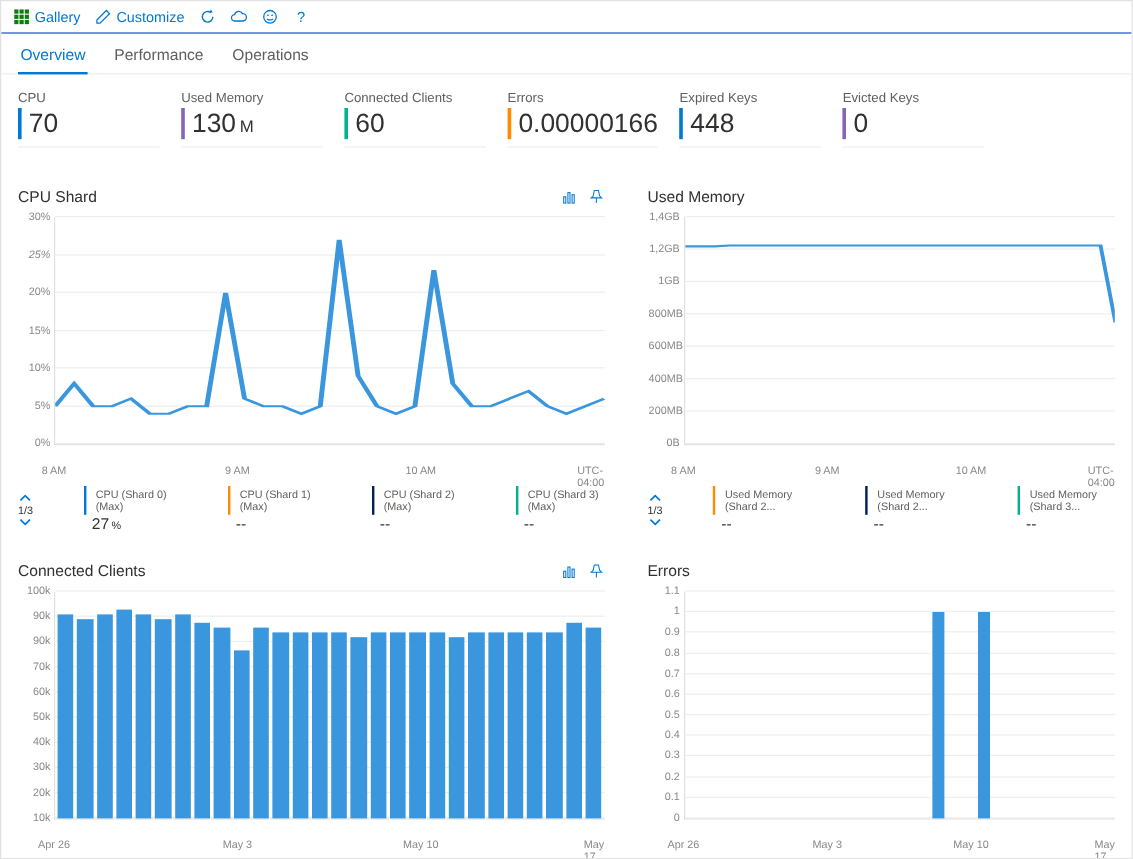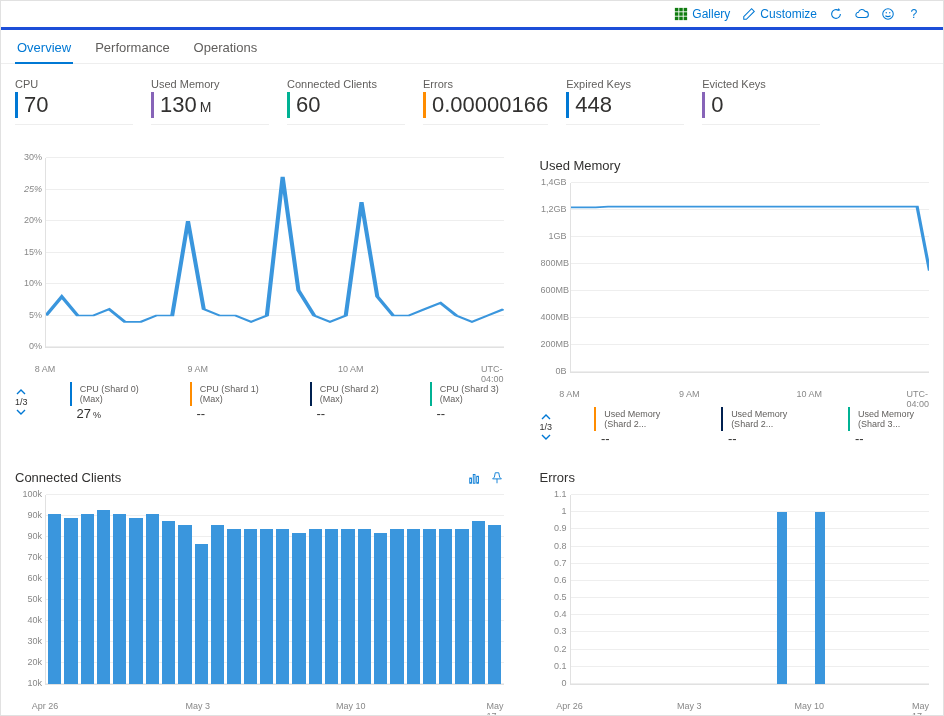--- a/index.html
+++ b/index.html
@@ -1,17 +1,17 @@
 <!DOCTYPE html>
 <html><head>
 <meta charset="utf-8">
 <style>
   * { box-sizing: border-box; margin: 0; padding: 0; }
   body { font-family: "Segoe UI", Arial, sans-serif; font-size: 12px; color: #323130; background: #fff; width: 944px; height: 716px; border: 1px solid #e1e1e1; overflow: hidden; }
-  .toolbar { display: flex; align-items: center; gap: 12px; padding: 6px 22px; border-bottom: 3px solid #1d4ed8; justify-content: flex-end; }
+  .toolbar { display: flex; align-items: center; gap: 12px; padding: 6px 10px; border-bottom: 1px solid #1d4ed8; }
   .tb-item { display: flex; align-items: center; gap: 4px; color: #0078d4; font-size: 12px; cursor: pointer; }
   .tb-item svg { width: 14px; height: 14px; }
   .tabs { display: flex; gap: 20px; padding: 6px 14px 0; border-bottom: 1px solid #eee; }
   .tab { padding: 4px 2px 8px; font-size: 13px; color: #605e5c; cursor: pointer; position: relative; }
   .tab.active { color: #0078d4; }
   .tab.active::after { content:""; position:absolute; left:0; right:0; bottom:-1px; height:2px; background:#0078d4; }
   .kpi-row { display:flex; gap:18px; padding: 14px 14px 4px; }
   .kpi { min-width: 118px; }
   .kpi-label { font-size: 11px; color: #605e5c; margin-bottom: 2px; }
   .kpi-body { display:flex; align-items:center; gap:6px; }
@@ -159,20 +159,33 @@
           <span>0</span>
         </div>
       </div>
     <div class="spark"></div>
   </div>
 </div>
 
 <div class="charts-grid">
 
   <div class="chart-card">
+    <div class="chart-head">
+      <div class="chart-title">CPU Shard</div>
+      <div class="chart-icons">
+        <svg viewBox="0 0 16 16">
+            <rect x="2" y="8" width="2" height="6" fill="none" stroke="#0078d4"></rect>
+            <rect x="6" y="4" width="2" height="10" fill="none" stroke="#0078d4"></rect>
+            <rect x="10" y="6" width="2" height="8" fill="none" stroke="#0078d4"></rect>
+          </svg>
+        <svg viewBox="0 0 16 16">
+            <path d="M6 2h4l1 5 2 2H3l2-2 1-5zM8 9v5" fill="none" stroke="#0078d4"></path>
+          </svg>
+      </div>
+    </div>
     <div class="plot" id="plot-cpu">
         <div class="grid" style="bottom: 0%;">
           <span>0%</span>
         </div>
         <div class="grid" style="bottom: 16.6667%;">
           <span>5%</span>
         </div>
         <div class="grid" style="bottom: 33.3333%;">
           <span>10%</span>
         </div>

